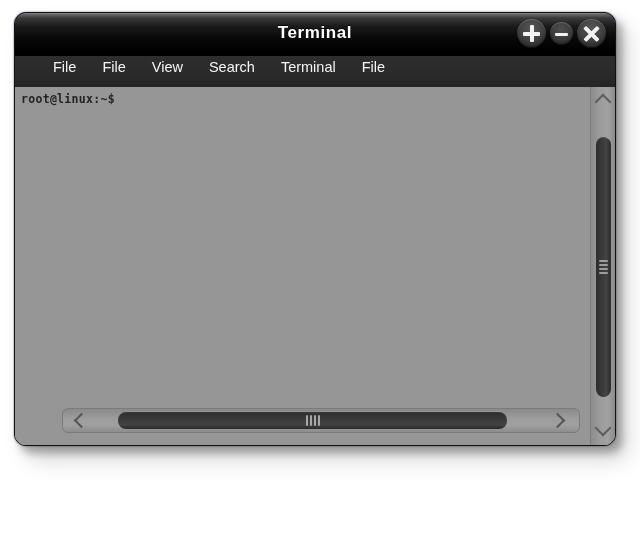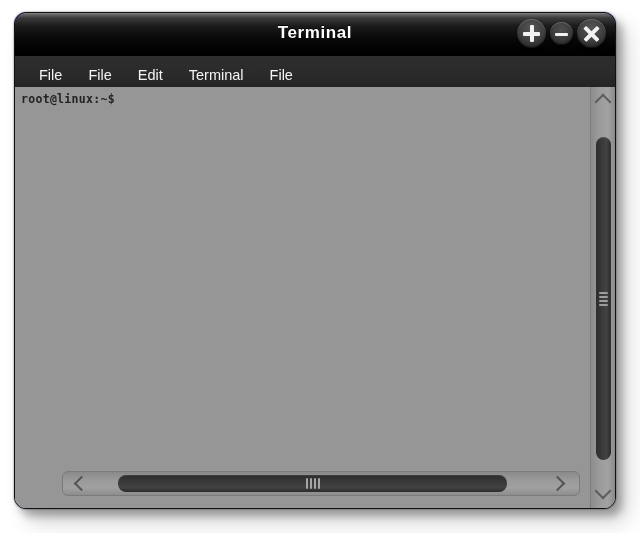--- a/index.html
+++ b/index.html
@@ -15,21 +15,21 @@
     font-family: "Liberation Sans", sans-serif;
     position: relative;
   }
 
   
   #window-frame {
     position: absolute;
     left: 14px;
     top: 12px;
     width: 602px;
-    height: 497px;
+    height: 434px;
     border-radius: 12px;
     background: #1d4ed8;
     border: 1px solid #111;
     box-shadow:
       6px 7px 9px rgba(0,0,0,0.30),
       12px 14px 22px rgba(0,0,0,0.16),
       0 0 2px rgba(0,0,0,0.55);
     overflow: hidden;
   }
 
@@ -106,22 +106,22 @@
   }
   .btn-close .glyph-bar.d1 { transform: rotate(45deg); }
   .btn-close .glyph-bar.d2 { transform: rotate(-45deg); }
 
   
   #menu-bar {
     height: 32px;
     width: 100%;
     background: linear-gradient(to bottom, #2e2e2e 0%, #2a2a2a 60%, #242424 100%);
     display: flex;
-    align-items: flex-end;
-    padding-left: 11px;
+    align-items: flex-start;
+    padding-left: 25px;
     border-top: 1px solid #000;
   }
 
   .menu-item {
     color: #f4f4f4;
     font-size: 14.5px;
     padding: 3px 13px 4px 13px;
     cursor: pointer;
     white-space: nowrap;
   }
@@ -321,21 +321,22 @@
       <div class="title-btn btn-close">
         <span class="glyph-bar d1"></span>
         <span class="glyph-bar d2"></span>
       </div>
     </div>
   </div>
 
   <div id="menu-bar">
     <div class="menu-item">File</div>
     <div class="menu-item">File</div>
-    <div class="menu-item">Edit</div>
+    <div class="menu-item">View</div>
+    <div class="menu-item">Search</div>
     <div class="menu-item">Terminal</div>
     <div class="menu-item">File</div>
   </div>
 
   <div id="window-body">
 
     <div id="bottom-frame-shade"></div>
 
     <div id="terminal-area">
       <div id="terminal-text">root@linux:~$</div>

